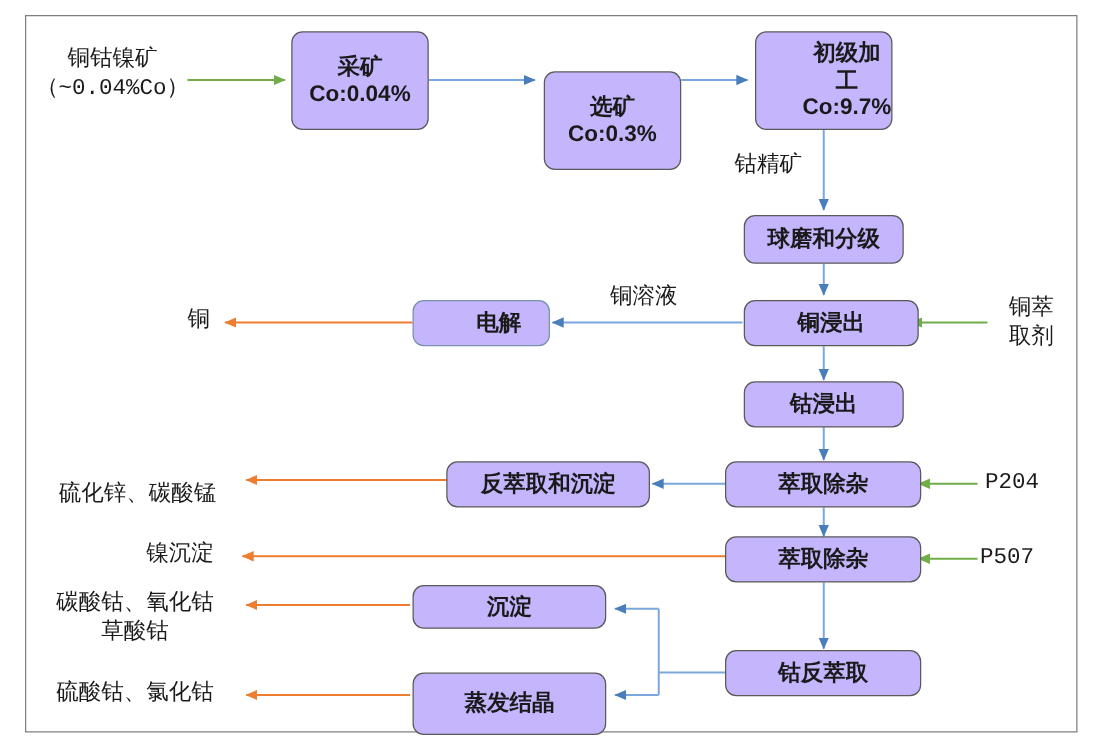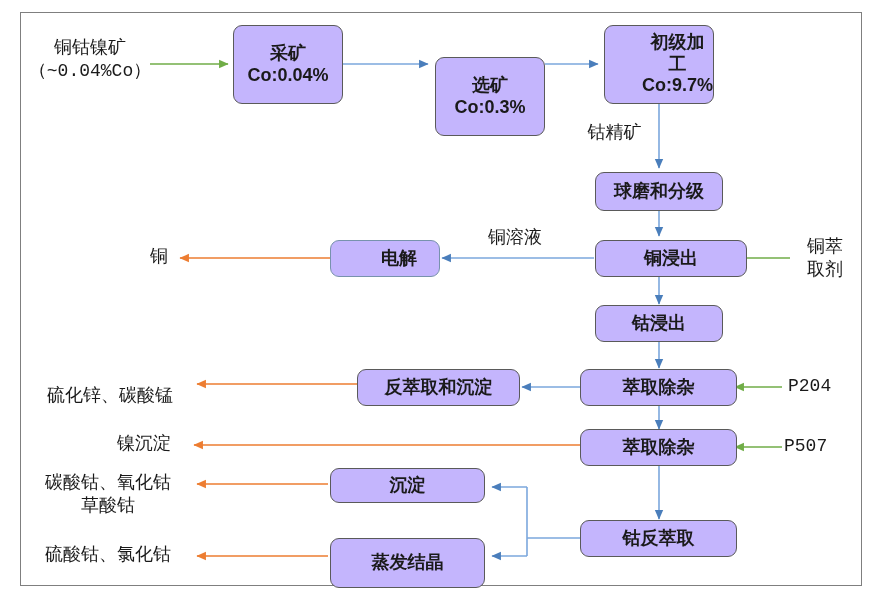--- a/index.html
+++ b/index.html
@@ -94,21 +94,21 @@
 
   <div class="node cn18" style="left:604px;top:25px;width:110px;height:79px;padding-left:37px;">
     <span class="l1">初级加工</span>
     <span class="l2">Co:9.7%</span>
   </div>
 
   <div class="node cn18" style="left:595px;top:172px;width:128px;height:39px;">
     <span class="l1">球磨和分级</span>
   </div>
 
-  <div class="node cn18" style="left:595px;top:240px;width:152px;height:37px;">
+  <div class="node cn18" style="left:595px;top:240px;width:140px;height:37px;">
     <span class="l1">铜浸出</span>
   </div>
 
   <div class="node cn18 blue" style="left:330px;top:240px;width:110px;height:37px;padding-left:28px;">
     <span class="l1">电解</span>
   </div>
 
   <div class="node cn18" style="left:595px;top:305px;width:128px;height:37px;">
     <span class="l1">钴浸出</span>
   </div>

